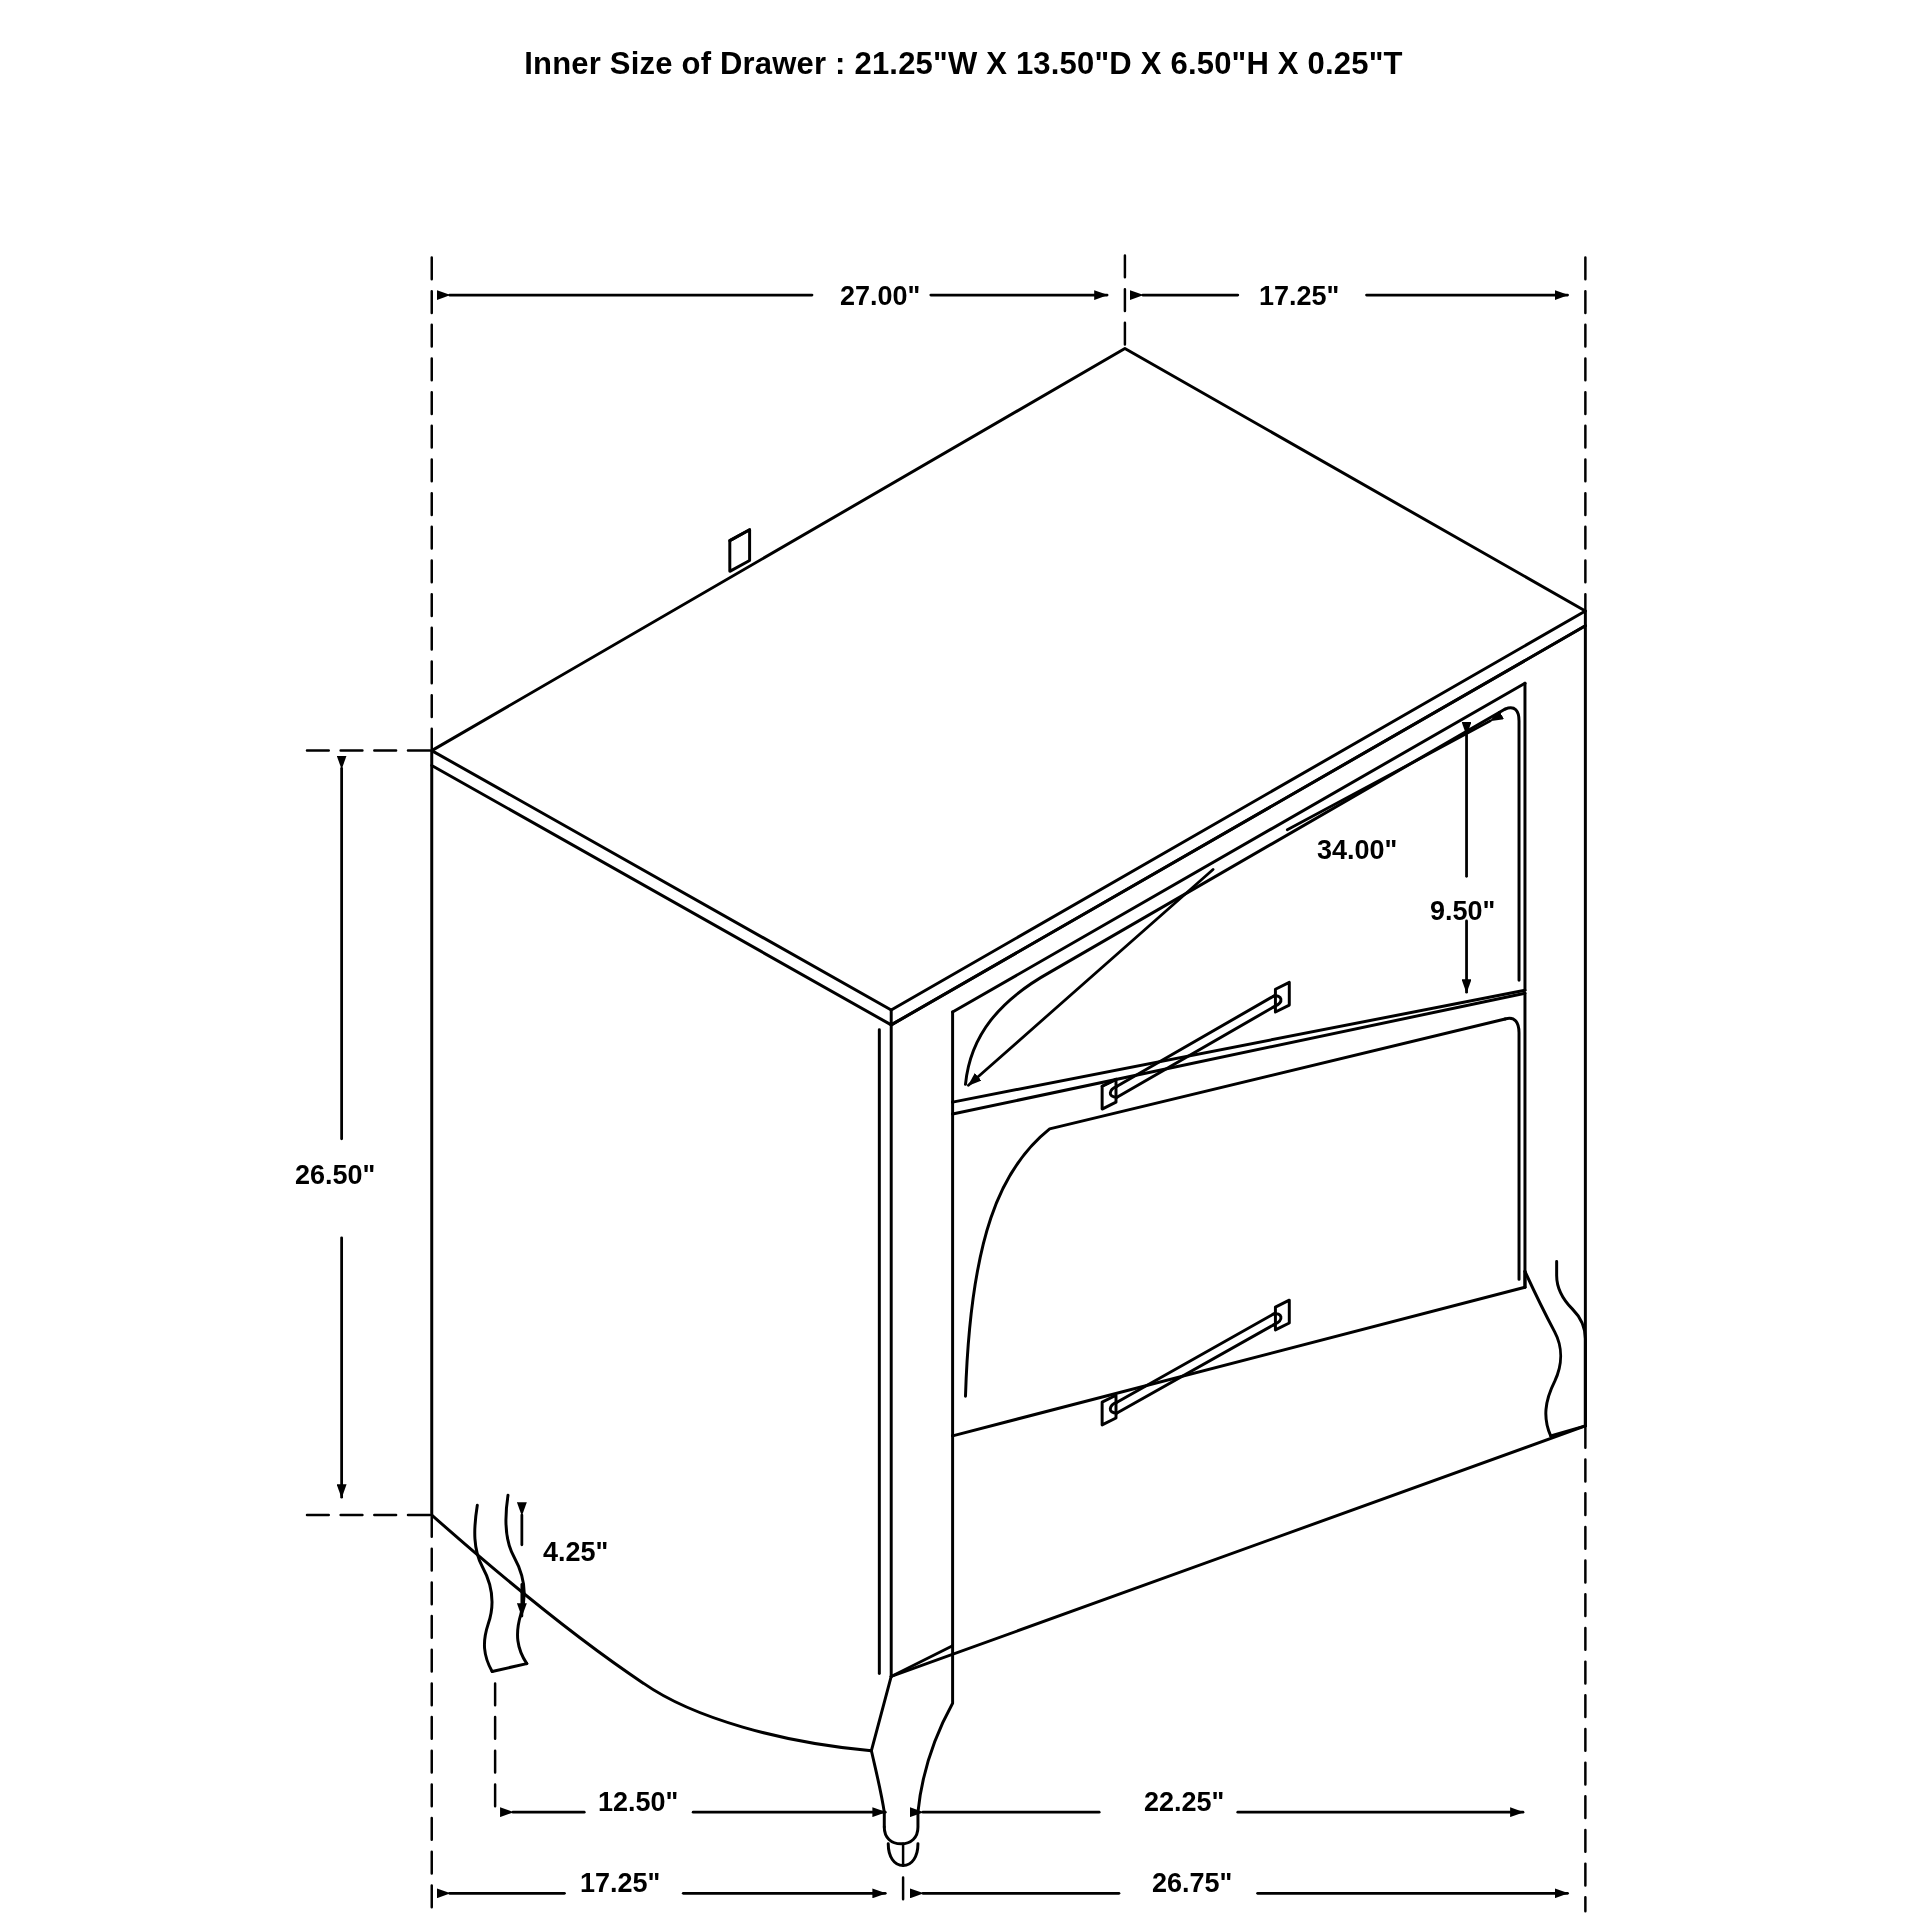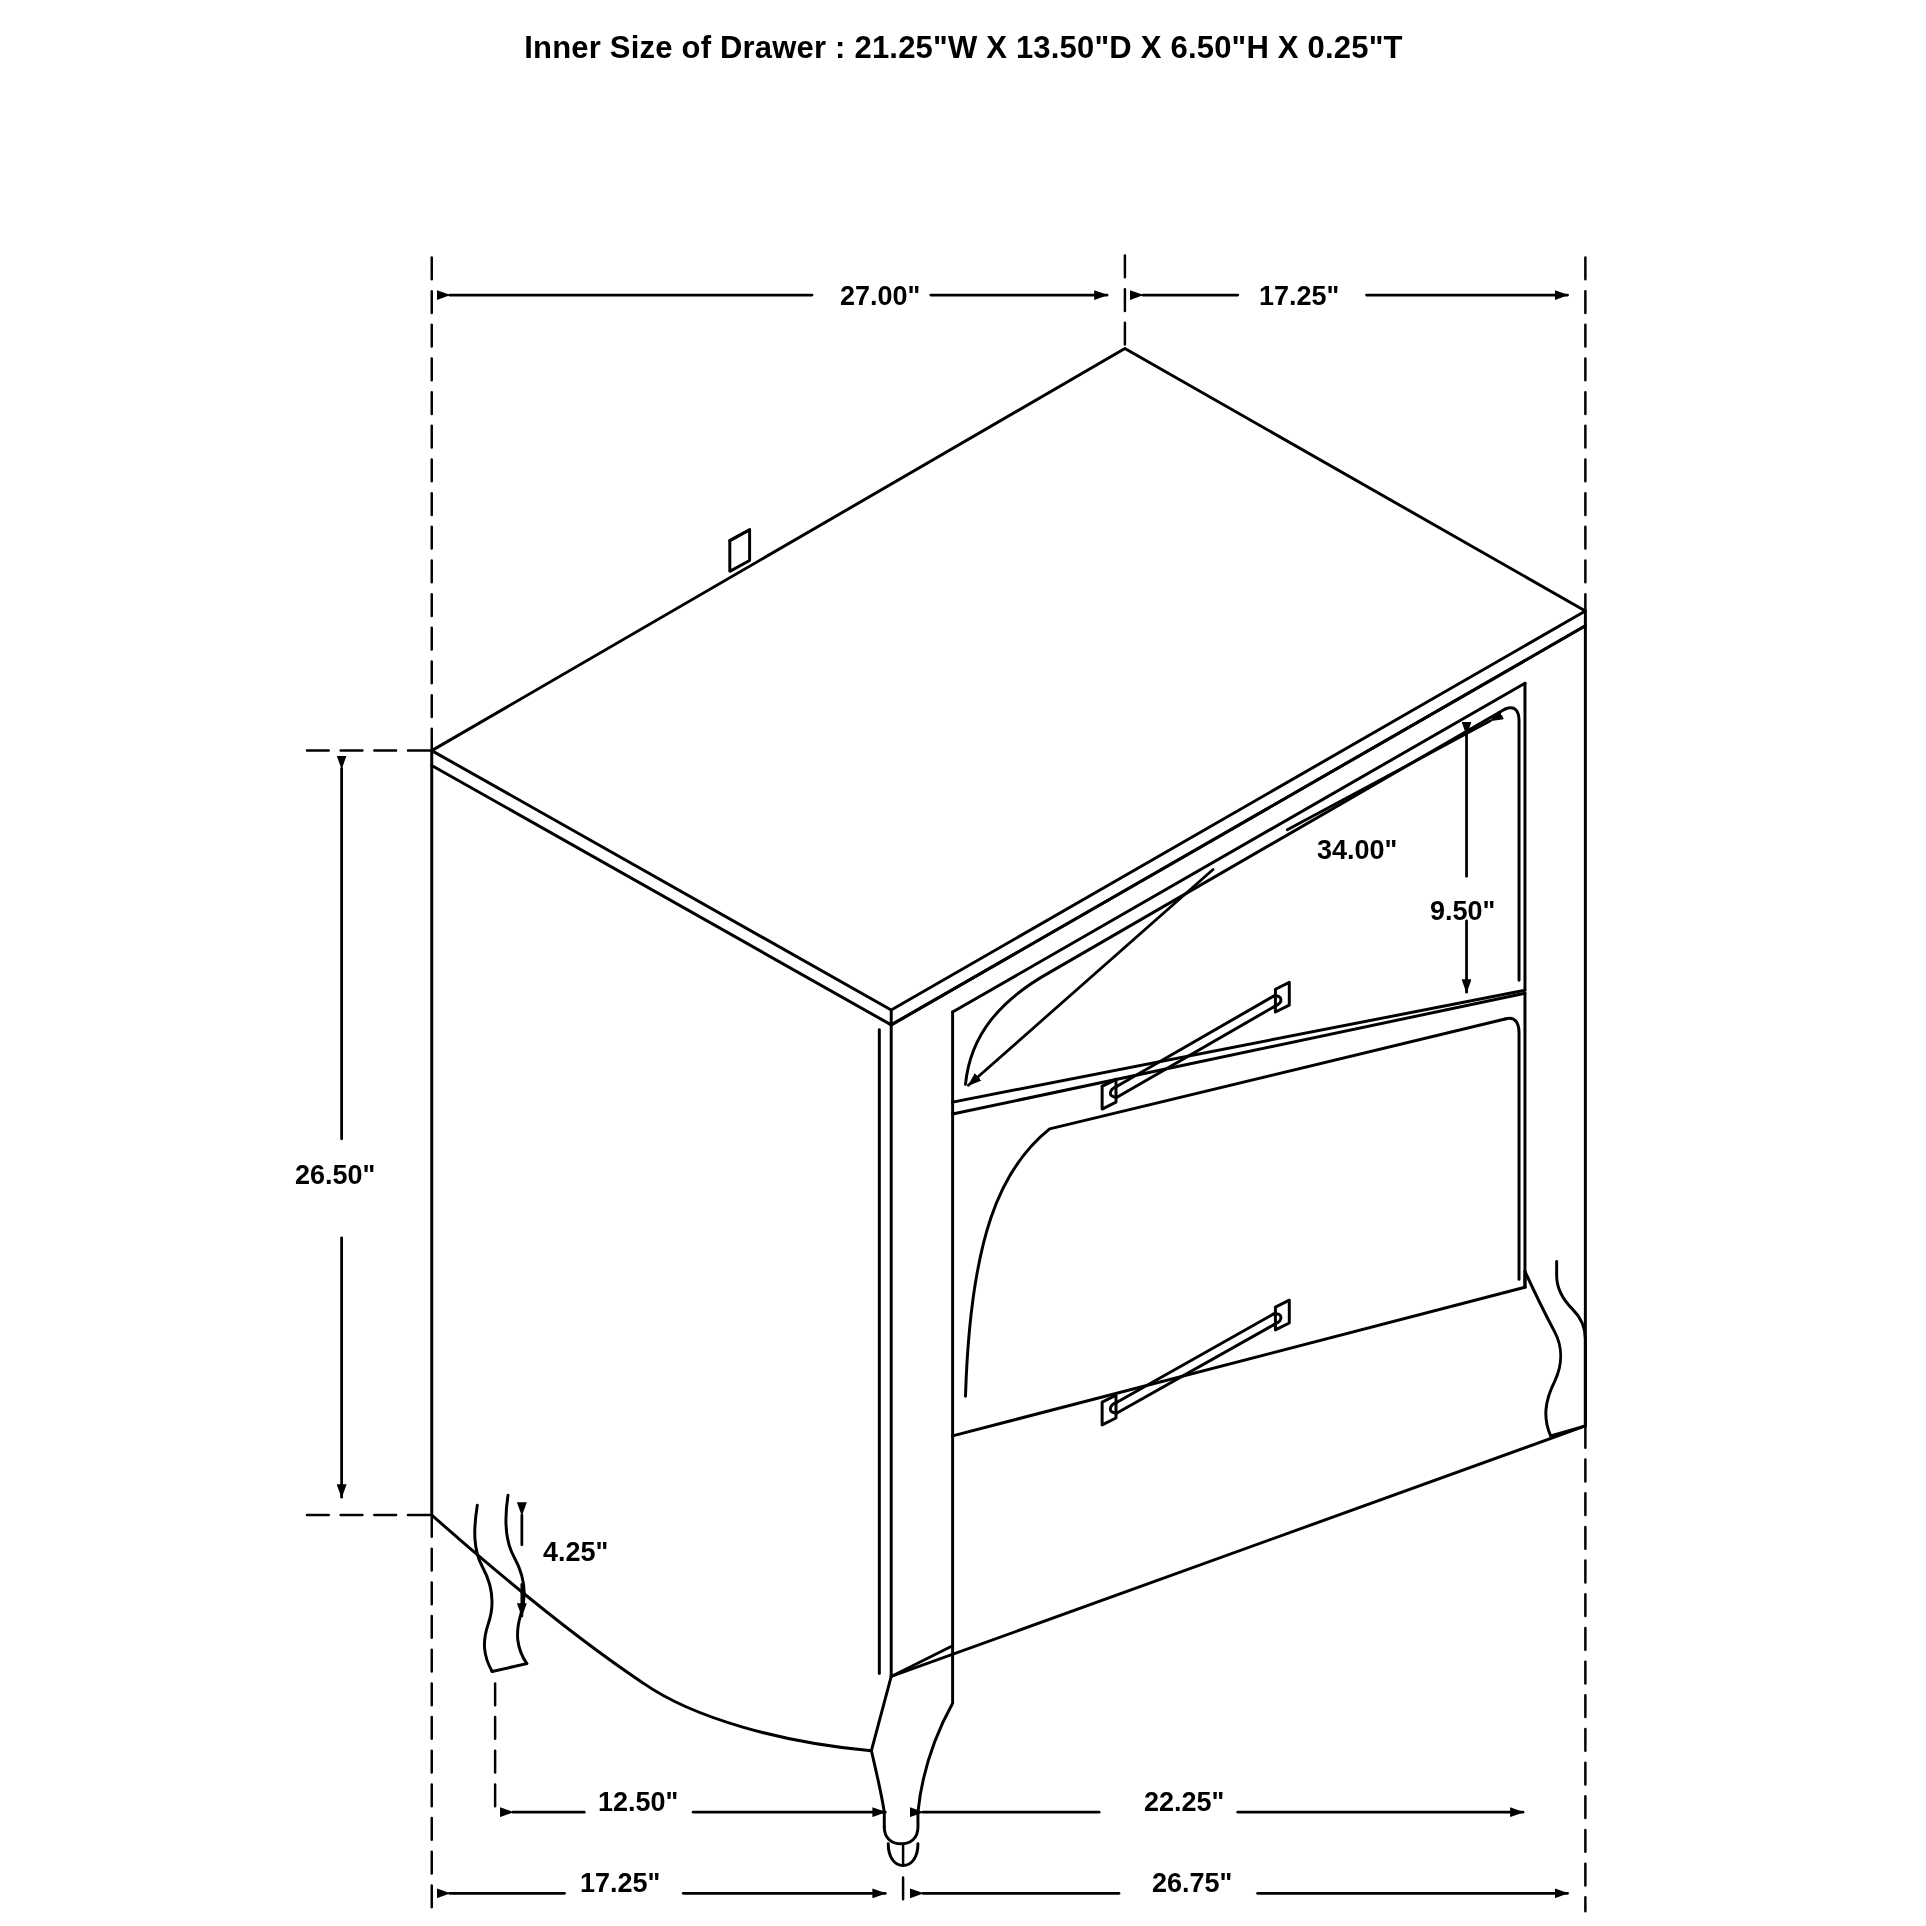--- a/index.html
+++ b/index.html
@@ -15,21 +15,21 @@
     position: relative;
   }
   #stage {
     position: relative;
     width: 1927px;
     height: 1927px;
     background: #ffffff;
   }
   #title {
     position: absolute;
-    top: 30px;
+    top: 46px;
     left: 0;
     width: 1927px;
     text-align: center;
     font-size: 31px;
     font-weight: bold;
     color: #000000;
     letter-spacing: 0.2px;
   }
   svg#drawing {
     position: absolute;

